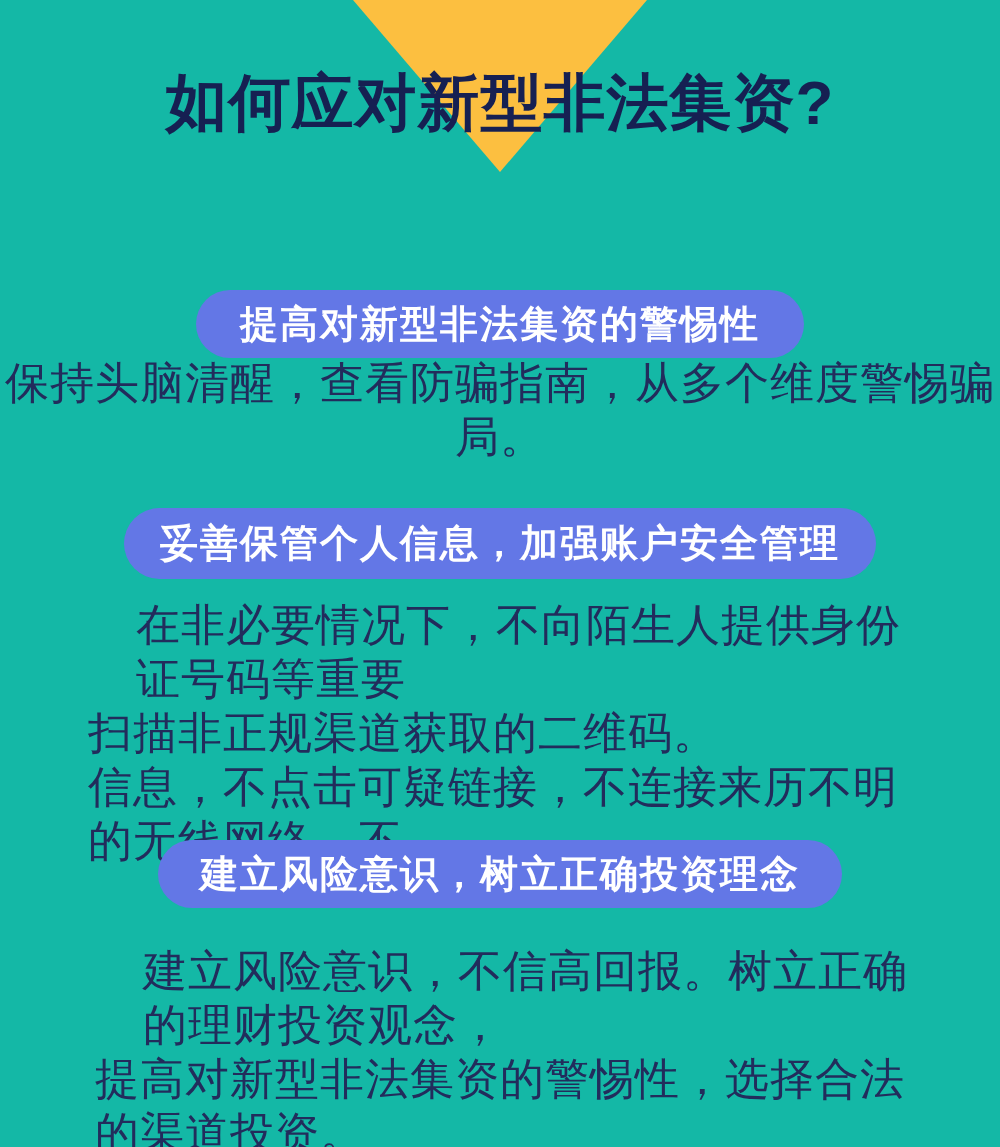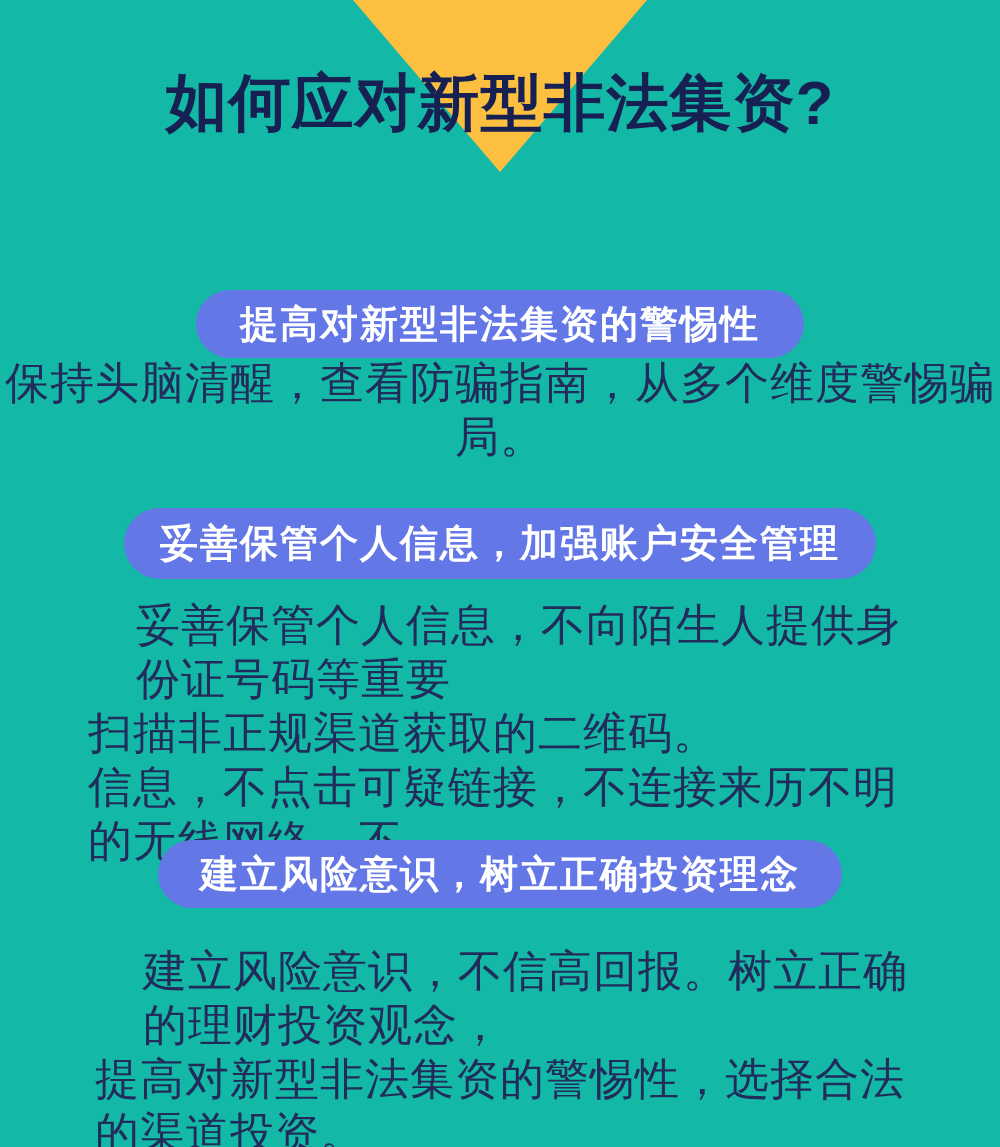--- a/index.html
+++ b/index.html
@@ -77,21 +77,21 @@
     <span>提高对新型非法集资的警惕性</span>
   </div>
   <div class="body body-1">
     <div>保持头脑清醒，查看防骗指南，从多个维度警惕骗局。</div>
   </div>
 
   <div class="pill pill-2">
     <span>妥善保管个人信息，加强账户安全管理</span>
   </div>
   <div class="body body-2">
-    <div class="indent">妥善保管个人信息，不向陌生人提供身份证号码等重要</div>
+    <div class="indent">在非必要情况下，不向陌生人提供身份证号码等重要</div>
     <div>扫描非正规渠道获取的二维码。</div>
     <div>信息，不点击可疑链接，不连接来历不明的无线网络，不</div>
   </div>
 
   <div class="pill pill-3">
     <span>建立风险意识，树立正确投资理念</span>
   </div>
   <div class="body body-3">
     <div class="indent">建立风险意识，不信高回报。树立正确的理财投资观念，</div>
     <div>提高对新型非法集资的警惕性，选择合法的渠道投资。</div>

